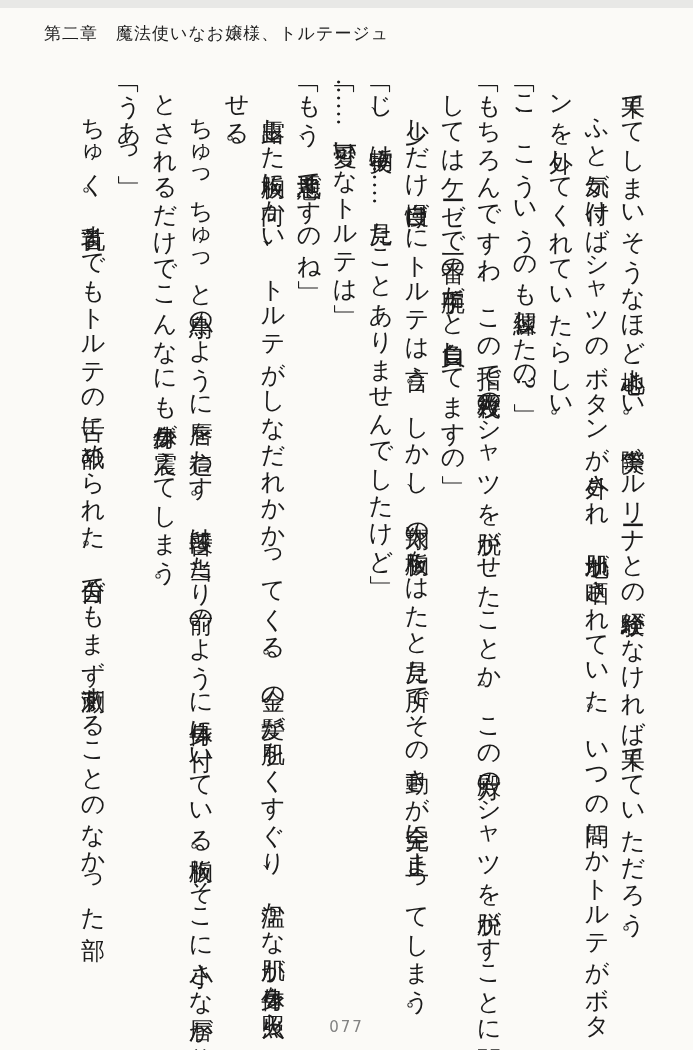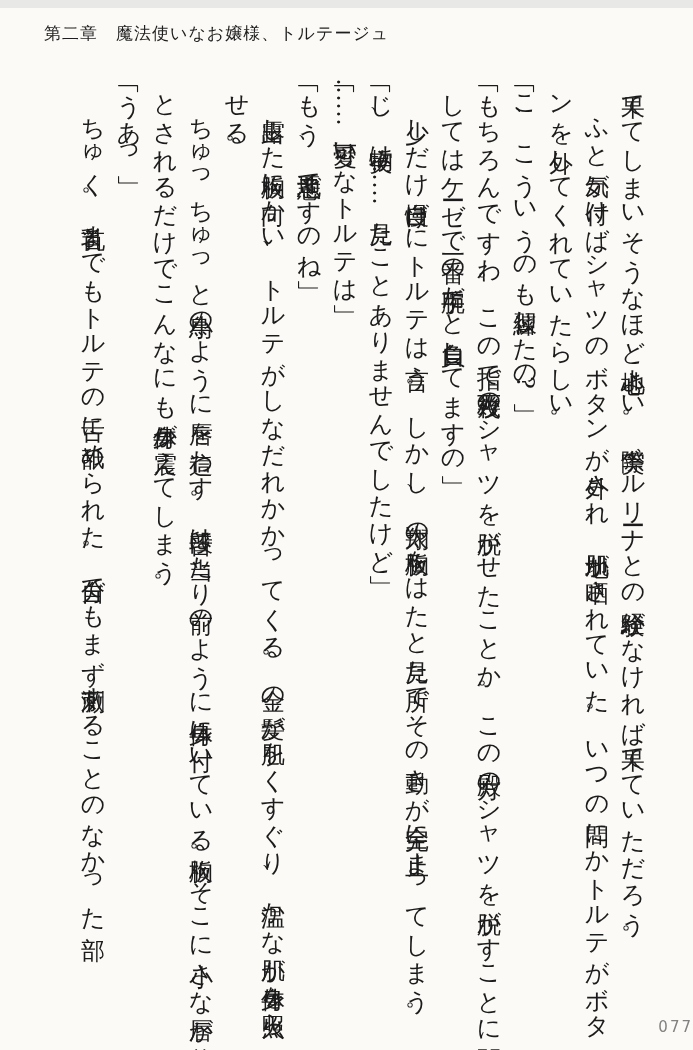--- a/index.html
+++ b/index.html
@@ -47,21 +47,21 @@
     text-indent: 0;
   }
   .para.indent {
     text-indent: 1em;
   }
   .page-number {
     position: absolute;
     bottom: 22px;
     left: 0;
     width: 100%;
-    text-align: right;
+    text-align: center;
     font-family: "DejaVu Sans", "Liberation Sans", sans-serif;
     font-size: 15px;
     letter-spacing: 2px;
     color: #818181;
   }
 </style>
 </head>
 <body>
 
 <div class="book-page">

